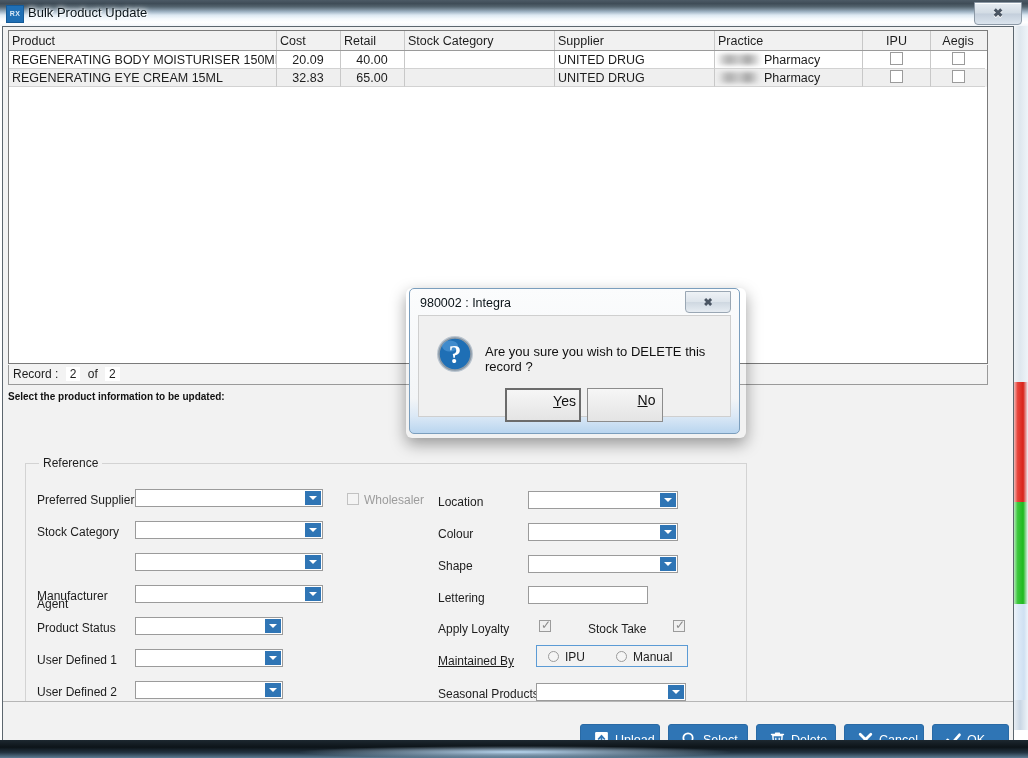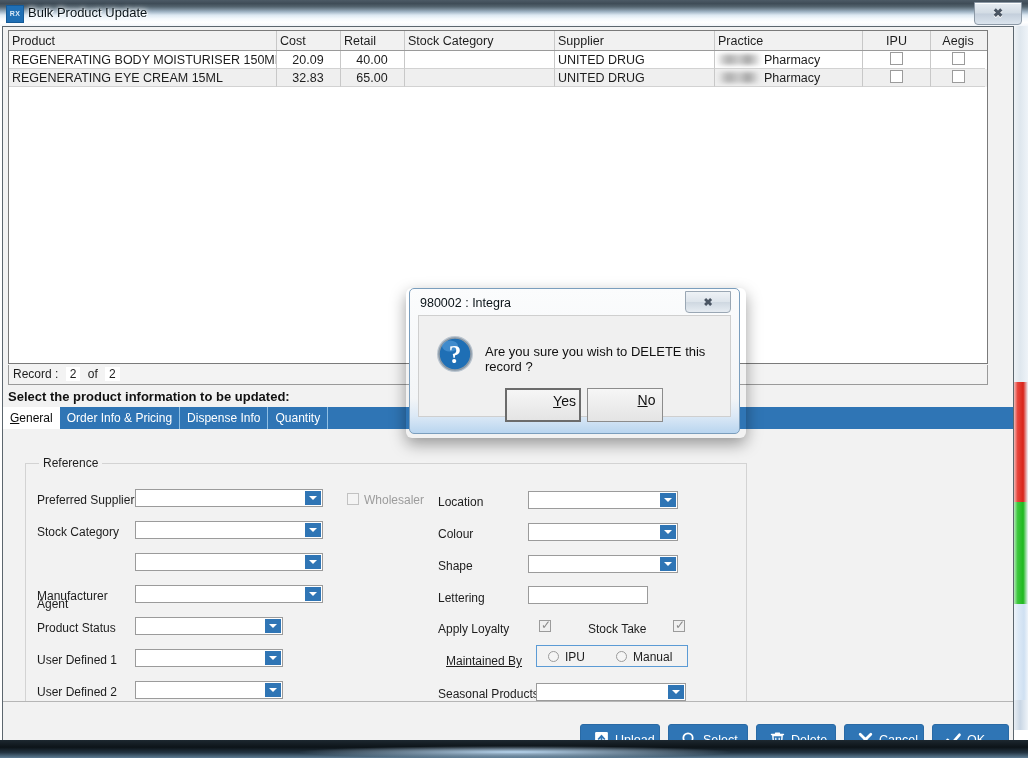--- a/index.html
+++ b/index.html
@@ -116,21 +116,21 @@
     border:1px solid #9a9a9a; border-top:none; background:#f3f3f3;
     box-sizing:border-box; font-size:12px; color:#1d1d1d; line-height:18px;
     padding-left:4px;
   }
   #record-bar span { margin-right:4px; }
   #record-bar .numbox { background:#ffffff; padding:0 4px; }
 
   
   #instruction {
     position:absolute; left:5px; top:360px; width:1004px; height:20px;
-    font-size:13px; font-weight:bold; color:#111111; line-height:20px;
+    font-size:10px; font-weight:bold; color:#111111; line-height:20px;
   }
 
   
   #tabstrip {
     position:absolute; left:0px; top:380px; width:1010px; height:22px;
     background:#2f75b5;
   }
   .tab {
     position:relative; float:left; height:22px; line-height:22px;
     padding:0 7px; font-size:12px; color:#ffffff; cursor:pointer;
@@ -317,26 +317,20 @@
 
     <div id="record-bar">
       <span>Record :</span>
       <span class="numbox">2</span>
       <span>of</span>
       <span class="numbox">2</span>
     </div>
 
     <div id="instruction">Select the product information to be updated:</div>
 
-    <div id="tabstrip">
-      <div class="tab active"><u>G</u><span>eneral</span></div>
-      <div class="tab"><span>Order Info &amp; Pricing</span></div>
-      <div class="tab"><span>Dispense Info</span></div>
-      <div class="tab"><span>Quantity</span></div>
-    </div>
 
     <div id="form-panel">
 
       <div id="reference-group"></div>
       <div id="reference-legend">Reference</div>
 
       <div class="lbl" style="left:34px; top:63px;">Preferred Supplier</div>
       <div class="lbl" style="left:34px; top:95px;">Stock Category</div>
       <div class="lbl" style="left:34px; top:127px;margin-top:40px;">Agent</div>
       <div class="lbl" style="left:34px; top:159px;">Manufacturer</div>
@@ -383,21 +377,21 @@
       <div class="combo" style="left:525px; top:126px; width:150px;">
           <div class="arrow"></div>
         </div>
       <div class="textbox" style="left:525px; top:157px; width:120px;"></div>
 
       <div class="lbl" style="left:435px; top:192px;">Apply Loyalty</div>
       <div class="cb checked" style="left:536px; top:191px;"></div>
       <div class="lbl" style="left:585px; top:192px;">Stock Take</div>
       <div class="cb checked" style="left:670px; top:191px;"></div>
 
-      <div class="lbl u" style="left:435px; top:224px;margin-left:8px;">Maintained By</div>
+      <div class="lbl u" style="left:435px; top:224px;">Maintained By</div>
       <div id="maintained-group" style="left:533px; top:216px;">
         <div class="radio" style="left:11px; top:5px;"></div>
         <div class="lbl" style="left:28px; top:3px;">IPU</div>
         <div class="radio" style="left:79px; top:5px;"></div>
         <div class="lbl" style="left:96px; top:3px;">Manual</div>
       </div>
 
       <div class="lbl" style="left:435px; top:257px;">Seasonal Products</div>
       <div class="combo" style="left:533px; top:254px; width:150px;">
           <div class="arrow"></div>

